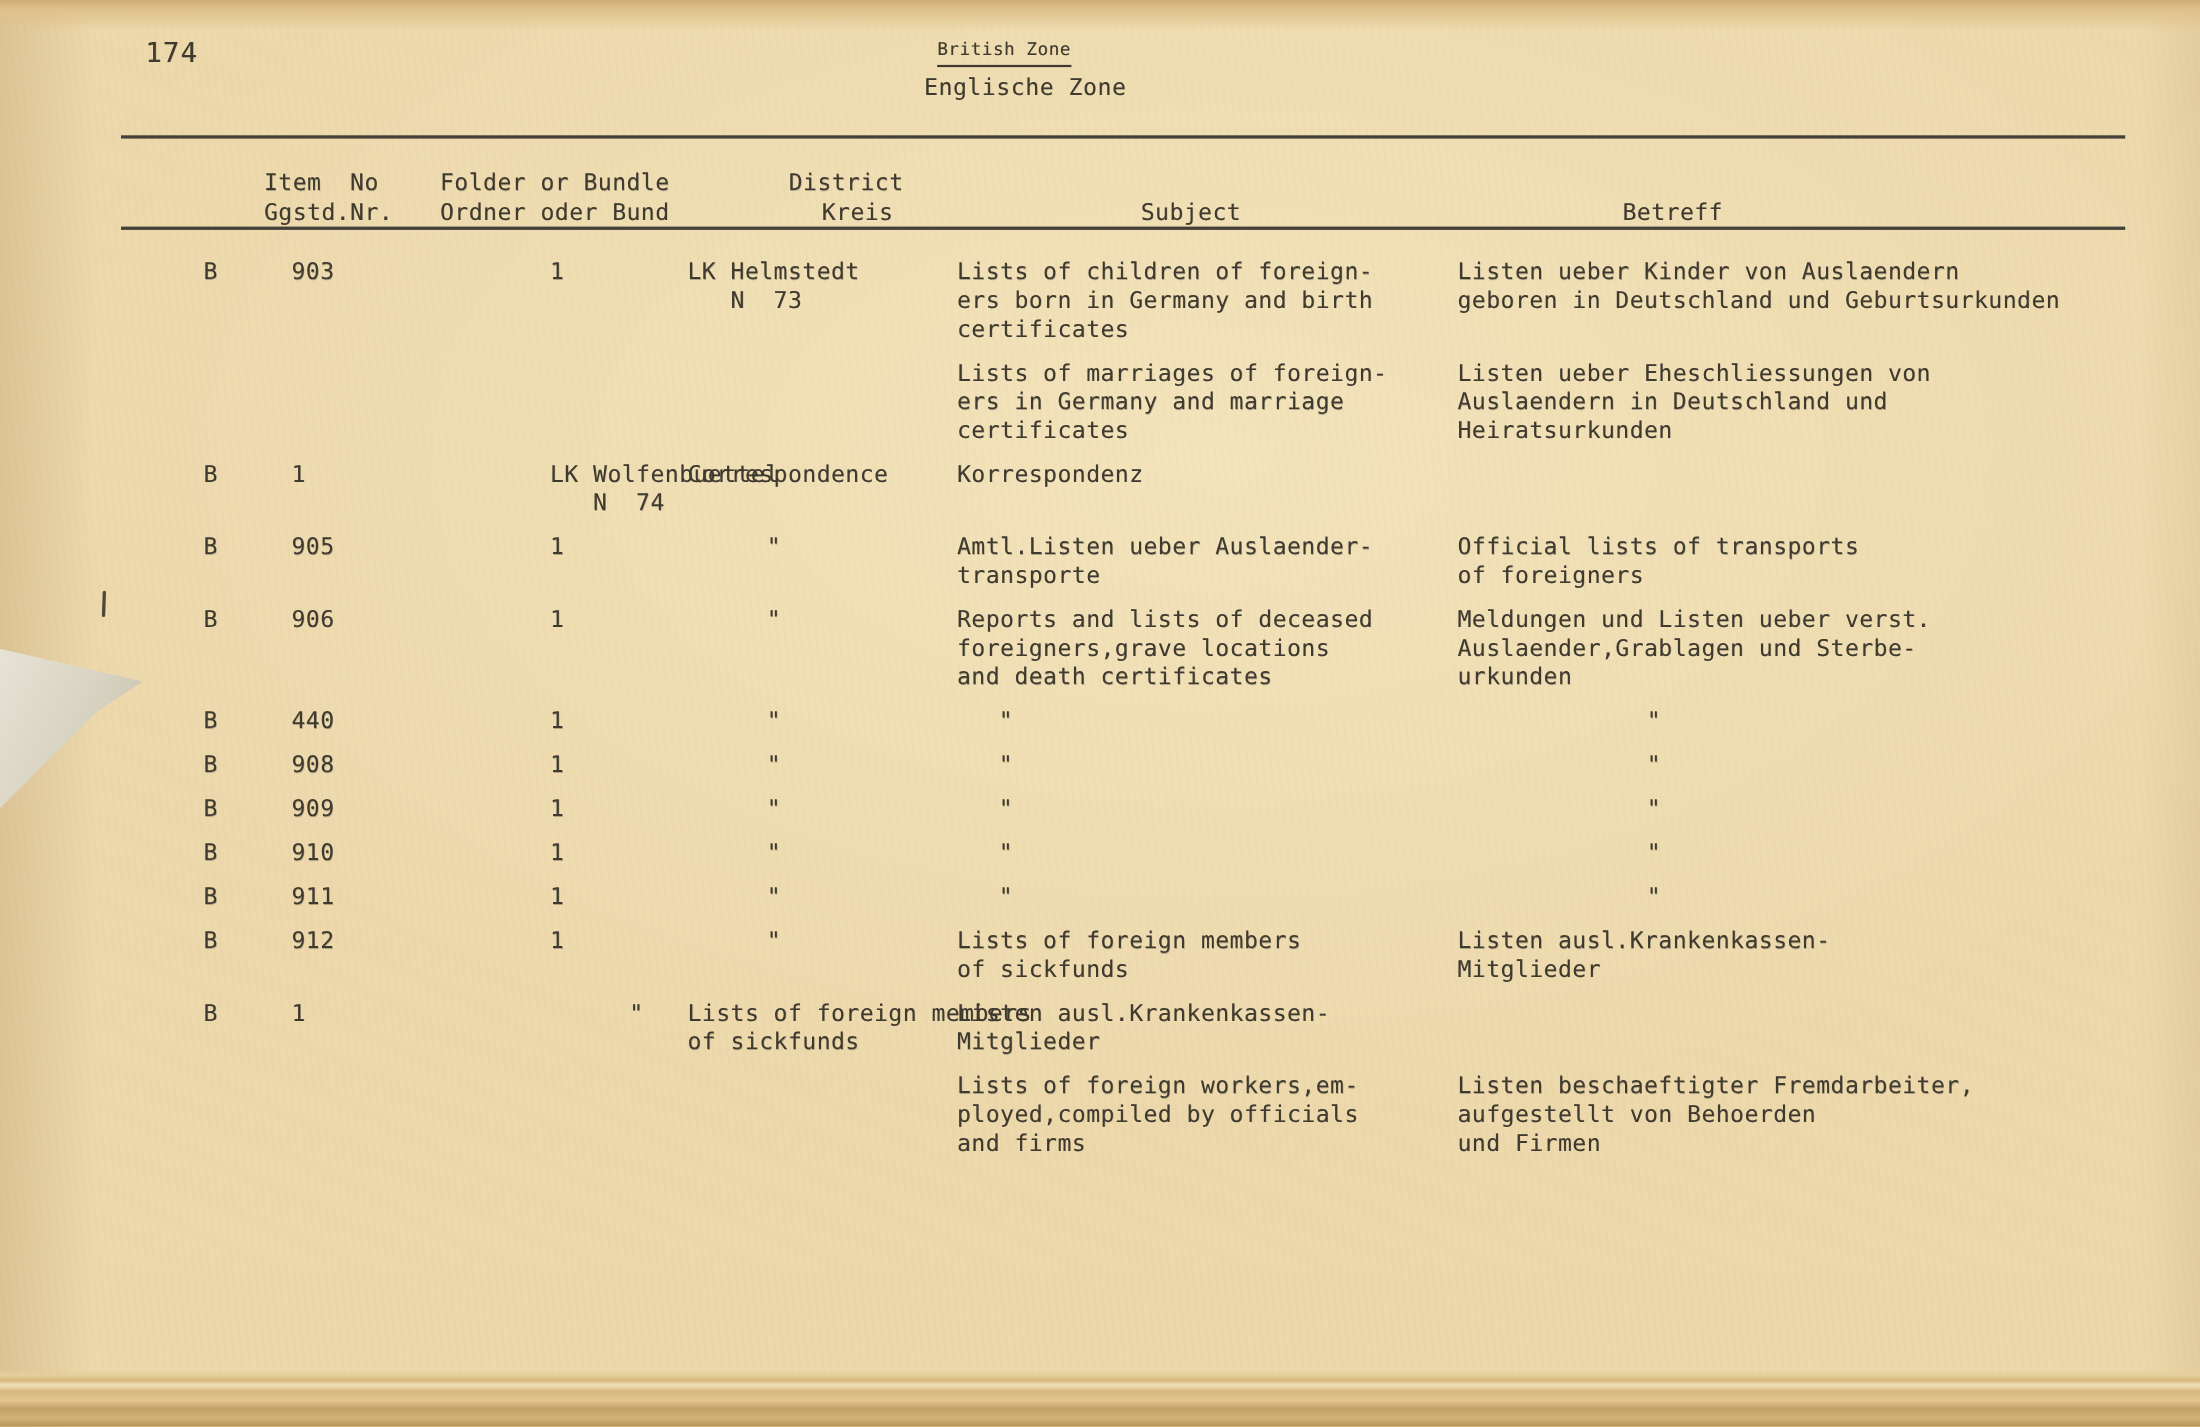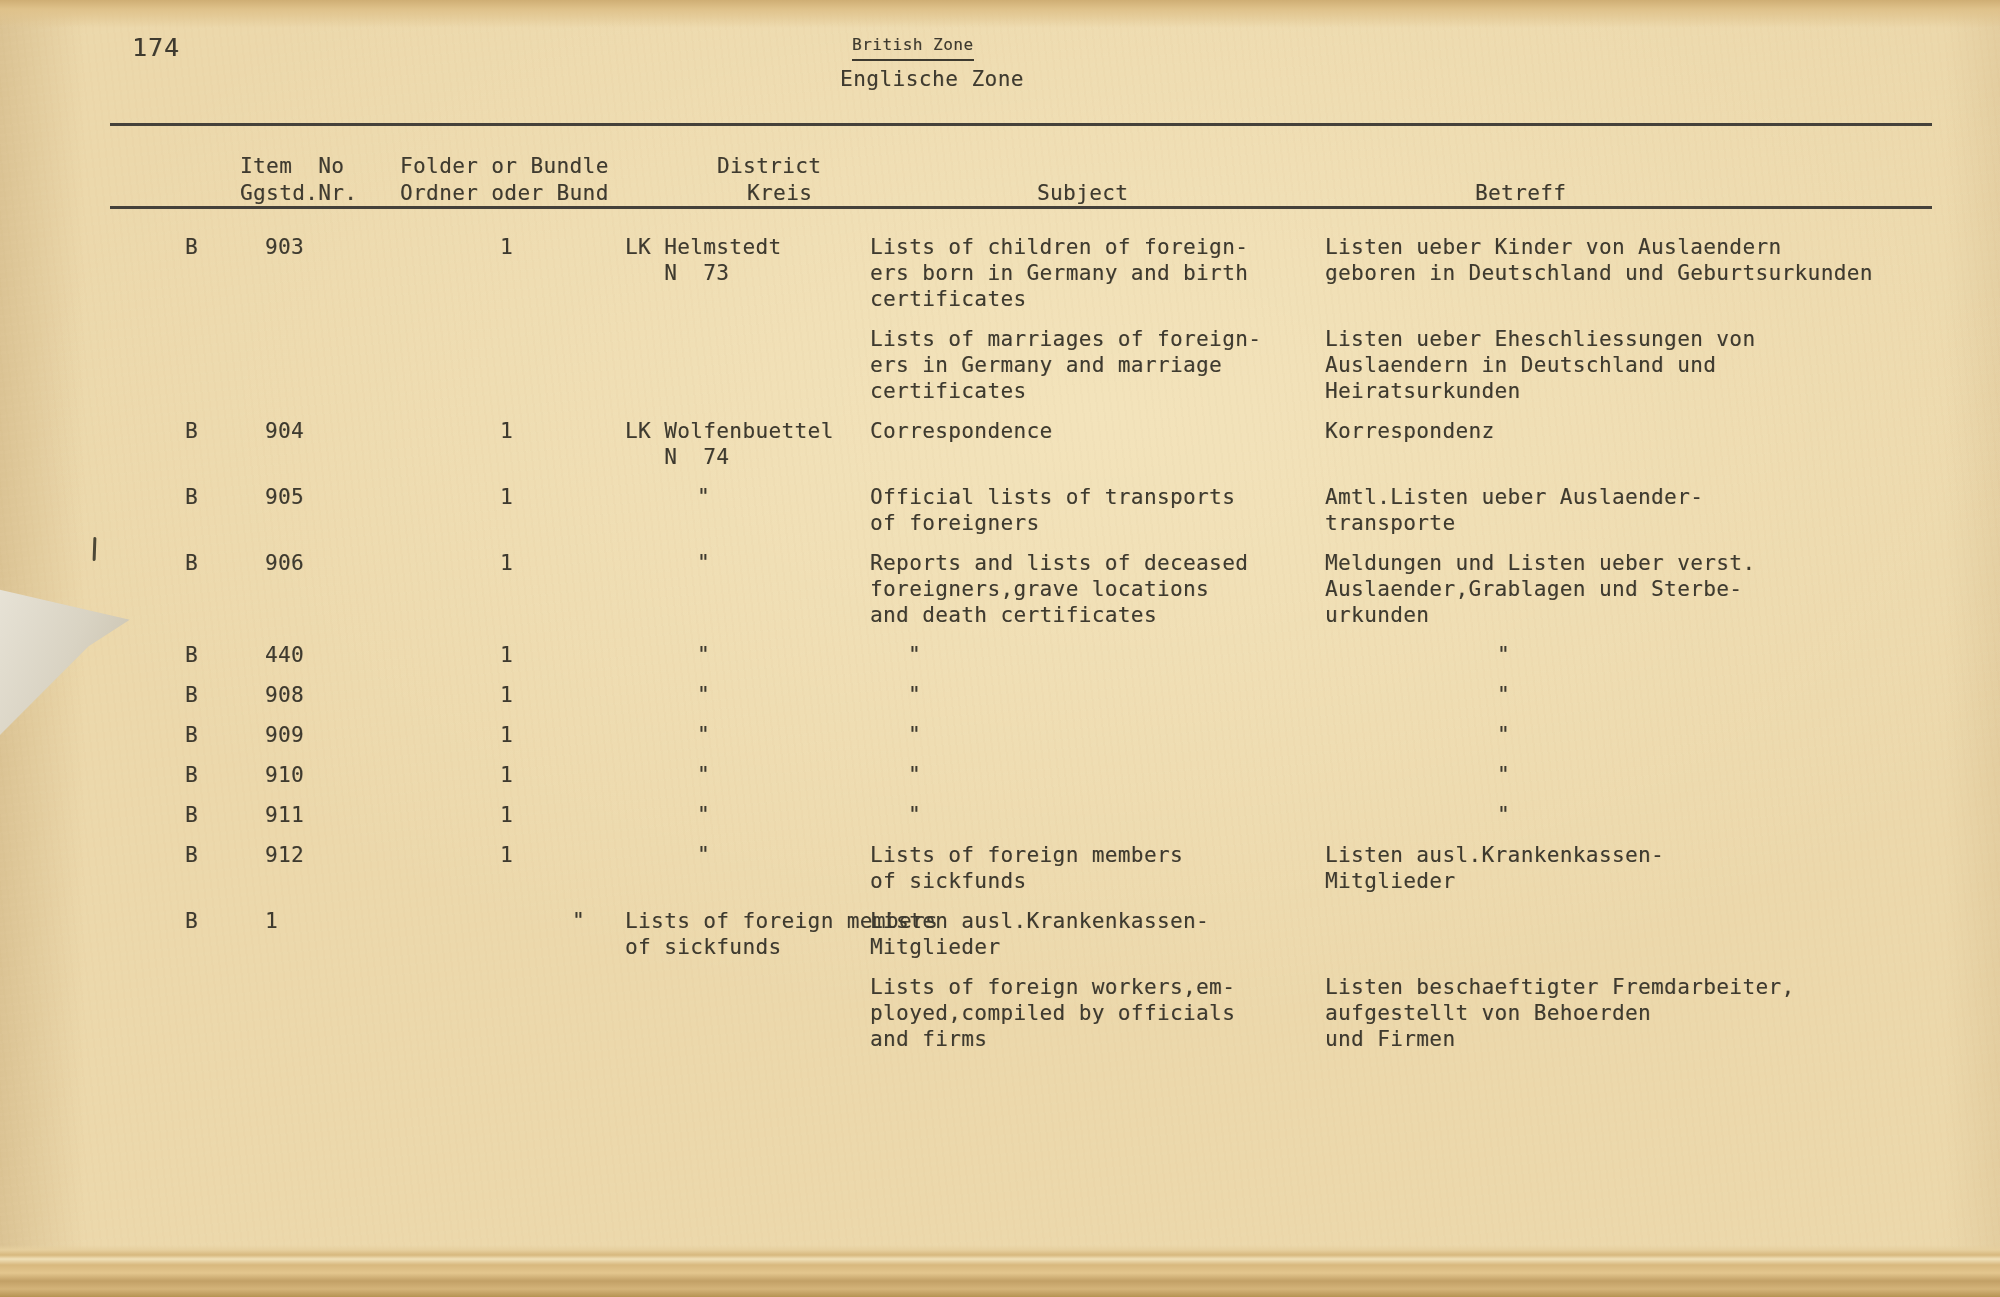--- a/index.html
+++ b/index.html
@@ -130,36 +130,35 @@
       <div class="cell tw c-district"></div>
       <div class="cell tw c-subject">Lists of marriages of foreign-
 ers in Germany and marriage
 certificates</div>
       <div class="cell tw c-betreff">Listen ueber Eheschliessungen von
 Auslaendern in Deutschland und
 Heiratsurkunden</div>
     </div>
     <div class="trow">
       <div class="cell tw c-letter">B</div>
-      <div class="cell tw c-item_no">904</div>
       <div class="cell tw c-folder">1</div>
       <div class="cell tw c-district">LK Wolfenbuettel
    N  74</div>
       <div class="cell tw c-subject">Correspondence</div>
       <div class="cell tw c-betreff">Korrespondenz</div>
     </div>
     <div class="trow">
       <div class="cell tw c-letter">B</div>
       <div class="cell tw c-item_no">905</div>
       <div class="cell tw c-folder">1</div>
       <div class="cell tw c-district ditto">"</div>
+      <div class="cell tw c-betreff">Amtl.Listen ueber Auslaender-
+transporte</div>
       <div class="cell tw c-subject">Official lists of transports
 of foreigners</div>
-      <div class="cell tw c-betreff">Amtl.Listen ueber Auslaender-
-transporte</div>
     </div>
     <div class="trow">
       <div class="cell tw c-letter">B</div>
       <div class="cell tw c-item_no">906</div>
       <div class="cell tw c-folder">1</div>
       <div class="cell tw c-district ditto">"</div>
       <div class="cell tw c-subject">Reports and lists of deceased
 foreigners,grave locations
 and death certificates</div>
       <div class="cell tw c-betreff">Meldungen und Listen ueber verst.

